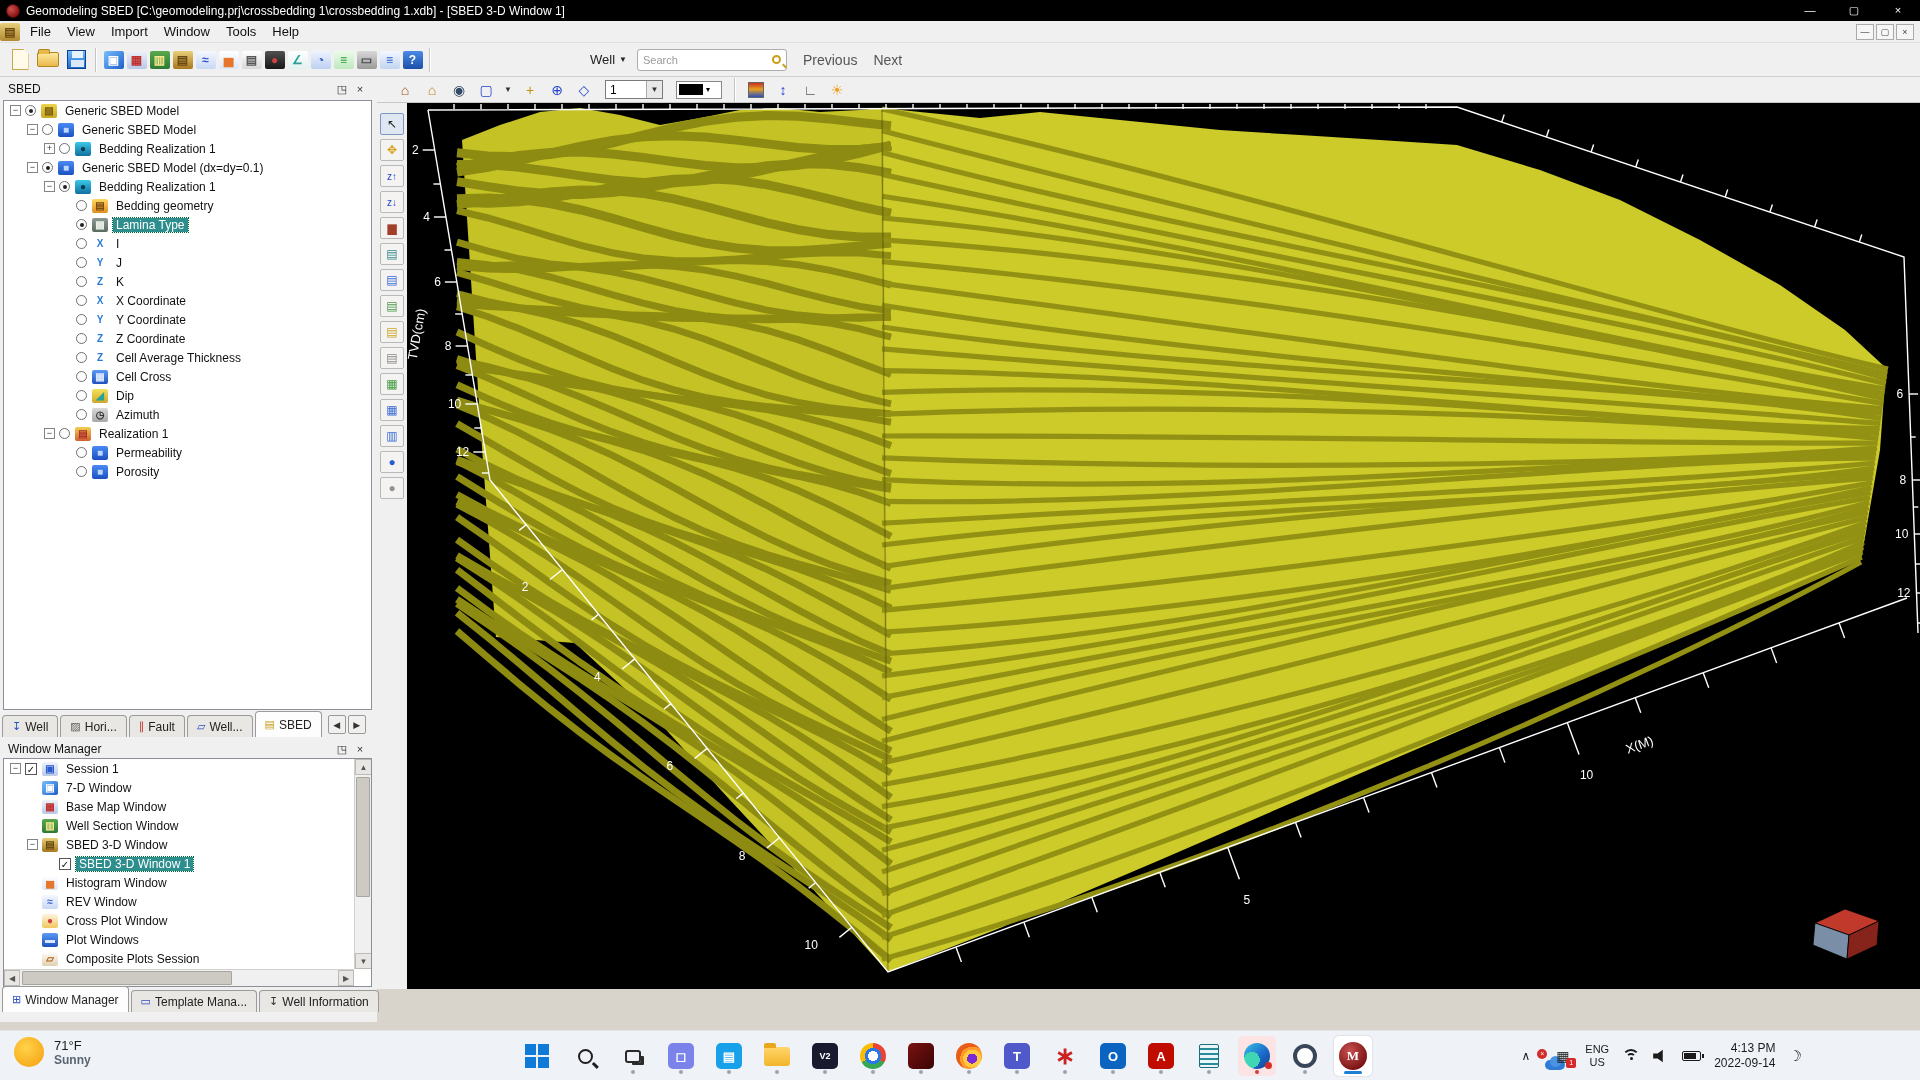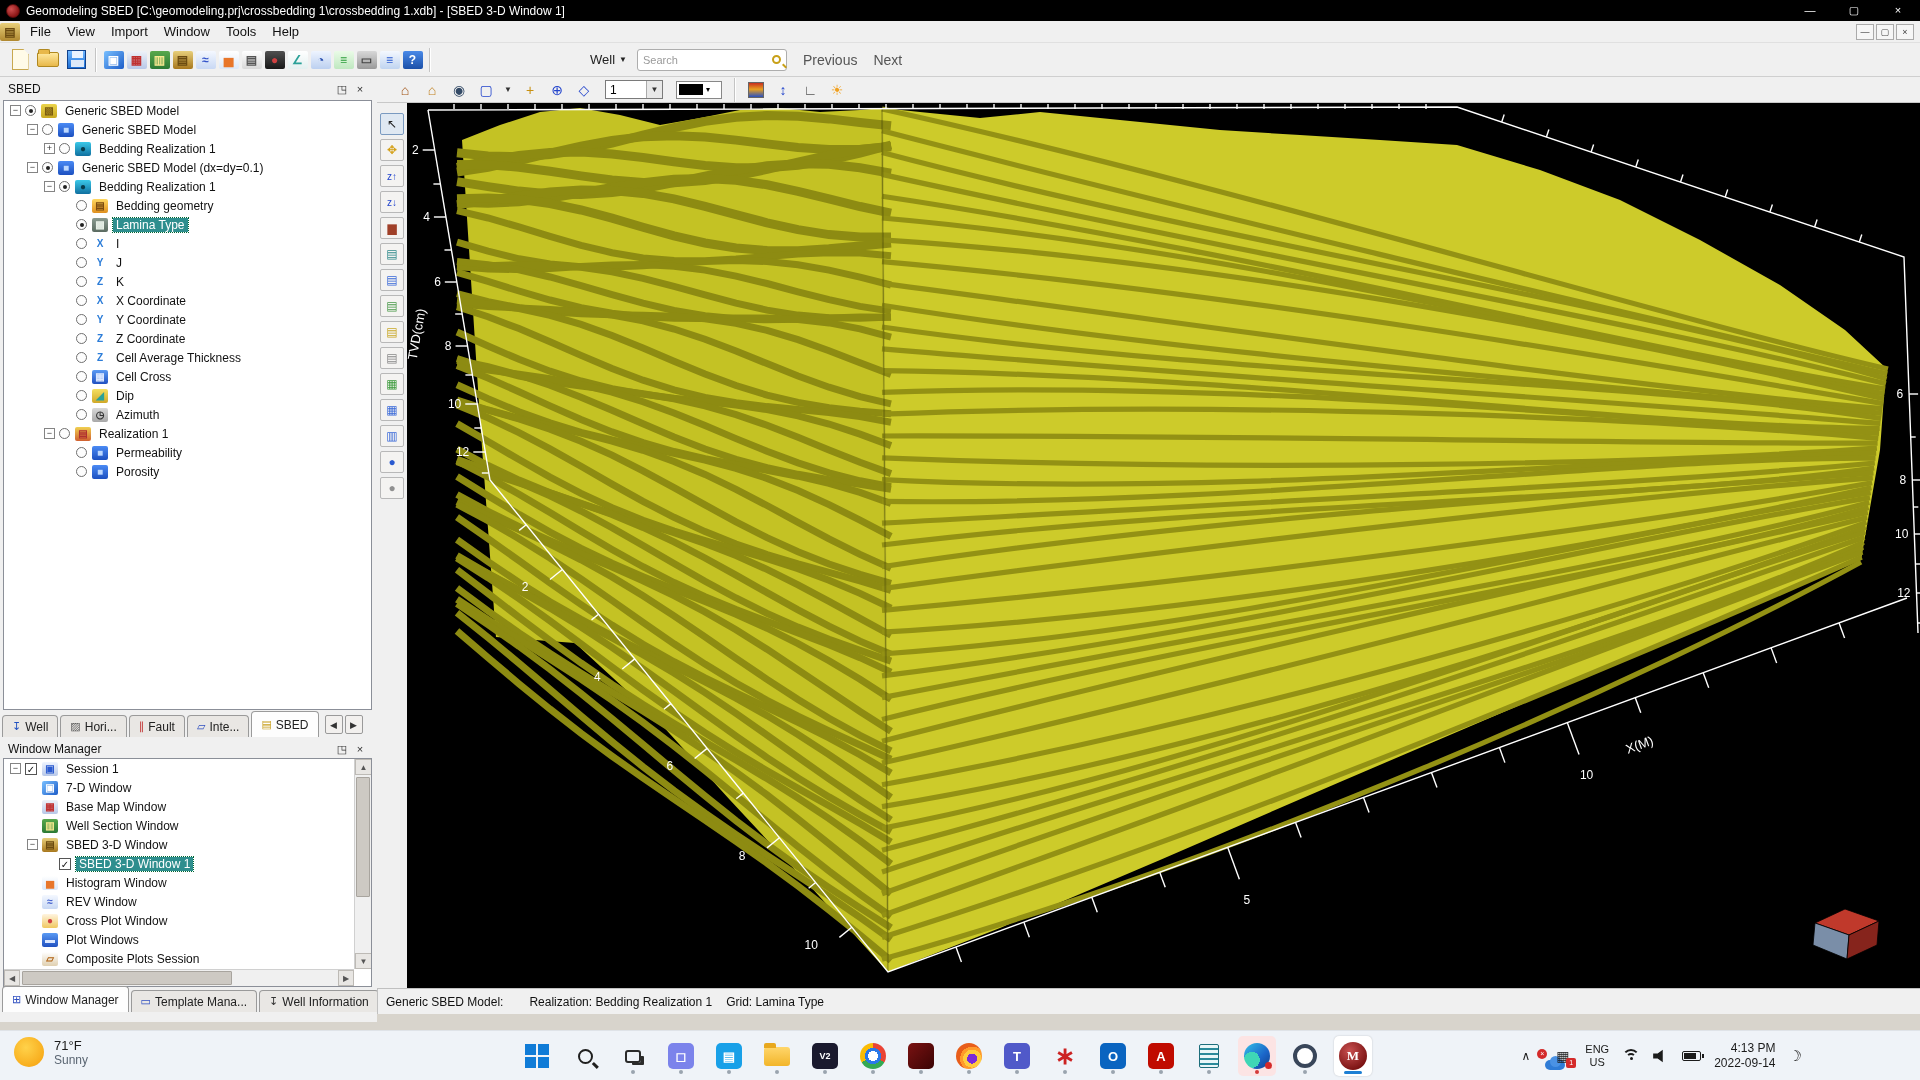--- a/index.html
+++ b/index.html
@@ -131,21 +131,21 @@
                font-size:12px; color:#111; padding-left:8px; }
   #statusbar .seg { margin-right:26px; }
   #statusbar .seg2 { margin-right:14px; }
 
   
   #taskbar { position:absolute; left:0; top:1030px; width:1920px; height:50px; background:#eff3f8;
              border-top:1px solid #dfe3e8; }
   #weather { position:absolute; left:14px; top:6px; display:flex; align-items:center; gap:10px; }
   #sun { width:30px; height:30px; border-radius:50%; background:radial-gradient(circle at 40% 35%, #ffd24a, #f59e0b); }
   #weather .wt1 { font-size:13px; color:#1b1b1b; }
-  #weather .wt2 { font-size:12px; color:#5a6572; }
+  #weather .wt2 { font-size:12px; color:#5a6572;font-weight:bold; }
   #task-icons { position:absolute; left:518px; top:0; height:50px; display:flex; align-items:center; gap:10px; }
   .task-tile { width:38px; height:40px; border-radius:5px; display:flex; align-items:center; justify-content:center;
                position:relative; }
   .task-tile.hl-pink { background:#fce4e4; }
   .task-tile.hl-active { background:#fff; box-shadow:0 0 2px rgba(0,0,0,.2); }
   .run-dot { position:absolute; bottom:2px; left:50%; transform:translateX(-50%); width:4px; height:4px;
              border-radius:2px; background:#9aa4af; }
   .run-dot.red { background:#d43a3a; }
   .run-bar { position:absolute; bottom:2px; left:50%; transform:translateX(-50%); width:18px; height:3px;
              border-radius:2px; background:#1d7fd4; }
@@ -448,21 +448,21 @@
         <div class="tab">
           <span class="tico" style="color: rgb(85, 85, 85);">▨</span>
           <span>Hori...</span>
         </div>
         <div class="tab">
           <span class="tico" style="color: rgb(192, 48, 48);">∥</span>
           <span>Fault</span>
         </div>
         <div class="tab">
           <span class="tico" style="color: rgb(48, 80, 192);">▱</span>
-          <span>Inte...</span>
+          <span>Well...</span>
         </div>
         <div class="tab active">
           <span class="tico" style="color: rgb(200, 160, 32);">▤</span>
           <span>SBED</span>
         </div>
         <div class="tab-arrows">
           <div class="tab-arrow">◀</div>
           <div class="tab-arrow">▶</div>
         </div>
       </div>
@@ -876,25 +876,20 @@
       <div class="tab">
         <span class="tico" style="color: rgb(48, 80, 192);">▭</span>
         <span>Template Mana...</span>
       </div>
       <div class="tab">
         <span class="tico" style="color: rgb(51, 51, 51);">↧</span>
         <span>Well Information</span>
       </div>
     </div>
 
-  <div id="statusbar">
-    <span class="seg">Generic SBED Model:</span>
-    <span class="seg2">Realization: Bedding Realization 1</span>
-    <span class="seg2">Grid: Lamina Type</span>
-  </div>
 
   <div id="taskbar">
     <div id="weather">
       <div id="sun"></div>
       <div>
         <div class="wt1">71°F</div>
         <div class="wt2">Sunny</div>
       </div>
     </div>
     <div id="task-icons">

